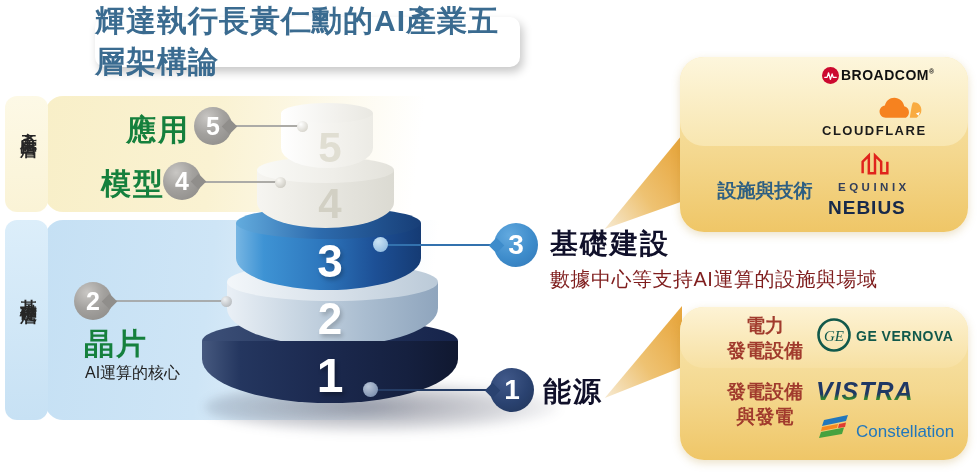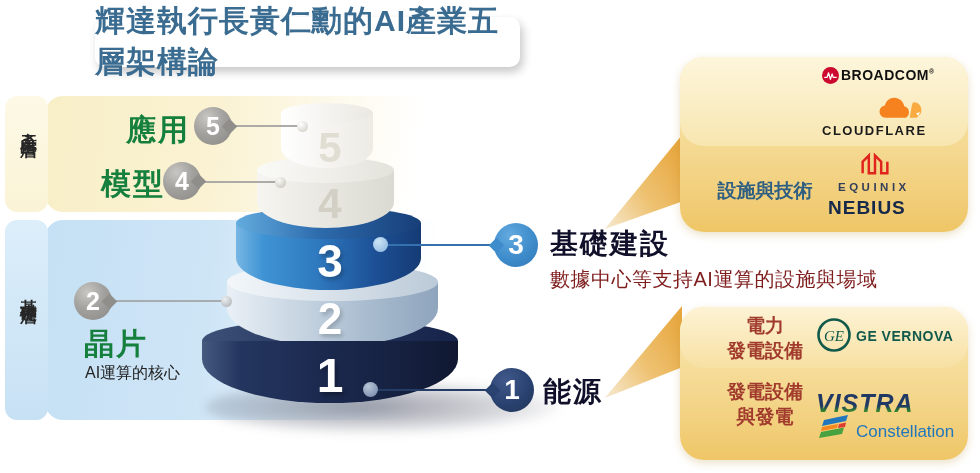--- a/index.html
+++ b/index.html
@@ -120,21 +120,21 @@
   #broadcom-icon{left:142px;top:10px;}
   #broadcom-word{left:161px;top:10px;font-size:14px;font-weight:800;color:#101010;letter-spacing:0.5px;}
   #broadcom-word sup{font-size:7px;}
   #cloudflare-icon{left:198px;top:38px;}
   #cloudflare-word{left:142px;top:66px;font-size:13px;font-weight:800;color:#1B1B1B;letter-spacing:1.5px;}
   #equinix-icon{left:180px;top:95px;}
   #equinix-word{left:158px;top:124px;font-size:11.5px;font-weight:600;color:#323E5A;letter-spacing:3.5px;}
   #nebius-word{left:148px;top:140px;font-size:19px;font-weight:800;color:#17294A;letter-spacing:1px;}
   #ge-icon{left:136px;top:10px;}
   #ge-word{left:176px;top:21px;font-size:14px;font-weight:700;color:#11594B;letter-spacing:0.5px;}
-  #vistra-word{left:136px;top:70px;font-size:25px;font-weight:800;font-style:italic;letter-spacing:1px;color:#1F3864;margin-top:12px;}
+  #vistra-word{left:136px;top:70px;font-size:25px;font-weight:800;font-style:italic;letter-spacing:1px;color:#1F3864;}
   @supports (-webkit-background-clip: text){
     #vistra-word{background:linear-gradient(180deg,#1F3864 0%,#1F3864 58%,#2E7D32 74%,#76B82A 100%);
       -webkit-background-clip:text;-webkit-text-fill-color:transparent;}
   }
   #constellation-icon{left:137px;top:107px;}
   #constellation-word{left:176px;top:115px;font-size:17px;color:#2277BC;font-weight:500;}
   .ge-mono{font-family:"Liberation Serif","DejaVu Serif",serif;font-style:italic;}
 </style>
 </head>
 <body>

